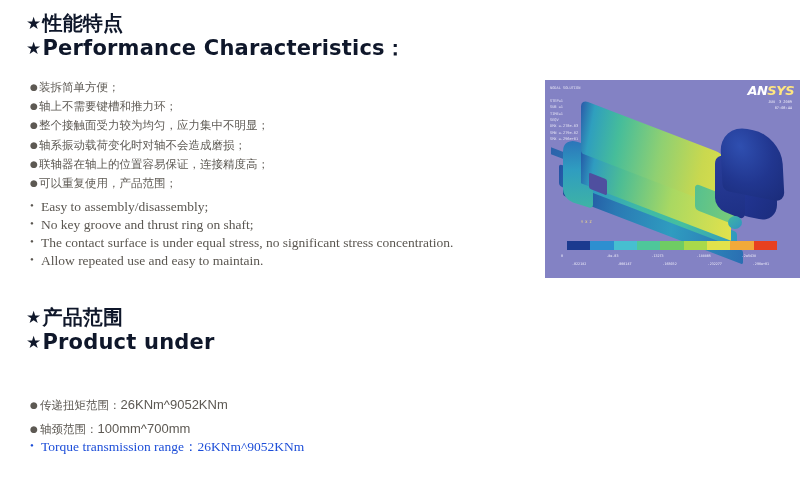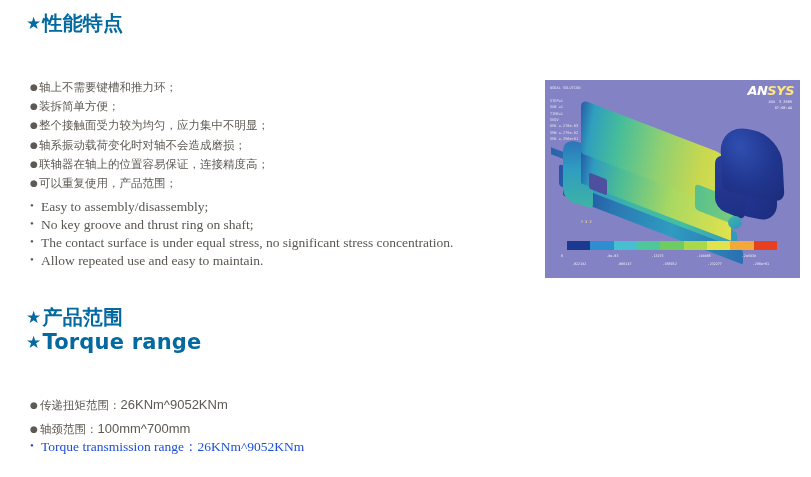--- a/index.html
+++ b/index.html
@@ -20,21 +20,21 @@
   .heading-block {
     position: absolute;
     left: 26px;
   }
   .heading-block.perf { top: 12px; }
   .heading-block.range { top: 306px; }
 
   .h-cn, .h-en {
     font-family: "DejaVu Sans", "Liberation Sans", sans-serif;
     font-weight: bold;
-    color: #0369a1;
+    color: #0f172a;
     letter-spacing: 0.2px;
     white-space: nowrap;
     line-height: 1.18;
   }
   .h-cn { font-size: 20px; }
   .h-en { font-size: 21px; }
   .star {
     font-family: "DejaVu Sans", "Liberation Sans", sans-serif;
     font-size: 17px;
     vertical-align: 1px;
@@ -295,41 +295,42 @@
     width: 14px; height: 13px;
     background: linear-gradient(140deg, #3fb6a4, #2f93c2);
     border-radius: 50%;
   }
 </style>
 </head>
 <body>
 
 <div class="heading-block perf">
   <div class="h-cn"><span class="star">★</span><span>性能特点</span></div>
+  <div class="h-en"><span class="star">★</span><span>Performance Characteristics：</span></div>
 </div>
 
 <ul class="cn-list perf">
+  <li><span class="b">●</span><span>装拆简单方便；</span></li>
   <li><span class="b">●</span><span>轴上不需要键槽和推力环；</span></li>
-  <li><span class="b">●</span><span>装拆简单方便；</span></li>
   <li><span class="b">●</span><span>整个接触面受力较为均匀，应力集中不明显；</span></li>
   <li><span class="b">●</span><span>轴系振动载荷变化时对轴不会造成磨损；</span></li>
   <li><span class="b">●</span><span>联轴器在轴上的位置容易保证，连接精度高；</span></li>
   <li><span class="b">●</span><span>可以重复使用，产品范围；</span></li>
 </ul>
 
 <ul class="en-list perf">
   <li><span class="b">•</span><span>Easy to assembly/disassembly;</span></li>
   <li><span class="b">•</span><span>No key groove and thrust ring on shaft;</span></li>
   <li><span class="b">•</span><span>The contact surface is under equal stress, no significant stress concentration.</span></li>
   <li><span class="b">•</span><span>Allow repeated use and easy to maintain.</span></li>
 </ul>
 
 <div class="heading-block range">
   <div class="h-cn"><span class="star">★</span><span>产品范围</span></div>
-  <div class="h-en"><span class="star">★</span><span>Torque range</span></div>
+  <div class="h-en"><span class="star">★</span><span>Product under</span></div>
 </div>
 
 <ul class="range-cn">
   <li><span class="b">●</span><span>传递扭矩范围：</span><span class="val">26KNm^9052KNm</span></li>
   <li><span class="b">●</span><span>轴颈范围：</span><span class="val">100mm^700mm</span></li>
 </ul>
 
 <ul class="range-en">
   <li><span class="b">•</span><span>Torque transmission range：26KNm^9052KNm</span></li>
 </ul>

